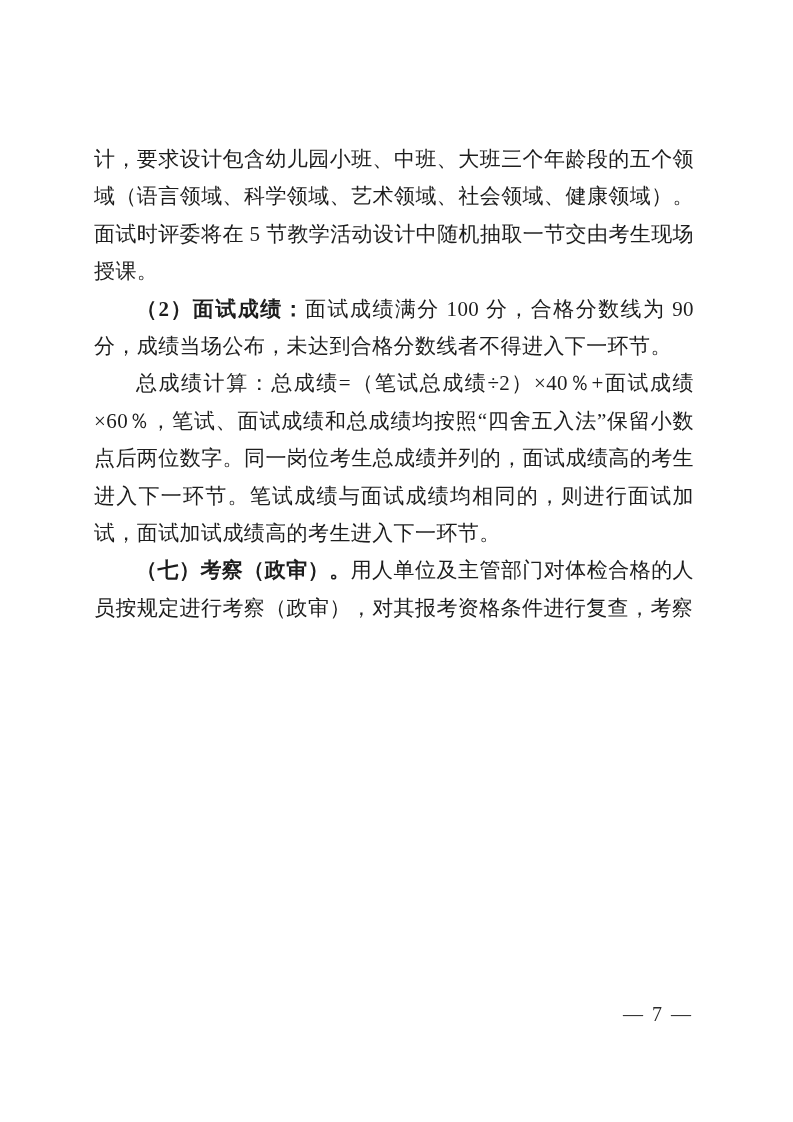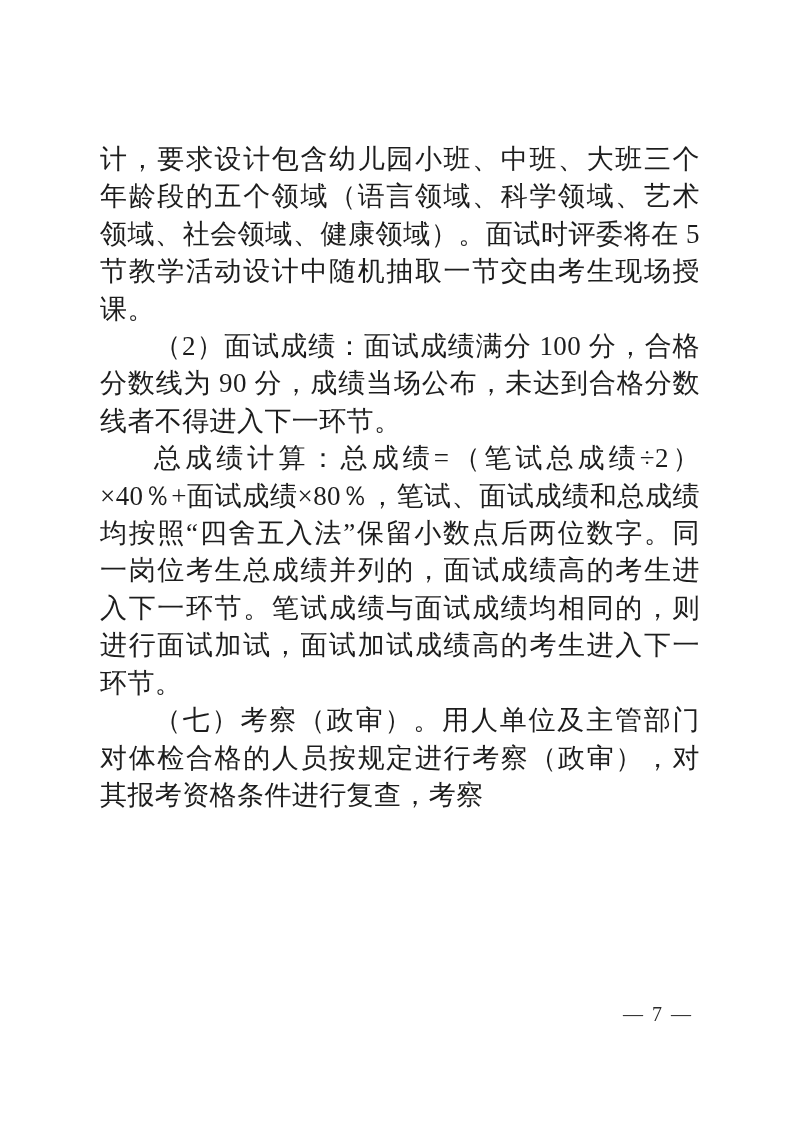--- a/index.html
+++ b/index.html
@@ -10,38 +10,38 @@
   .page {
     position: relative;
     width: 793px;
     height: 1122px;
     background: #ffffff;
     overflow: hidden;
     font-family: "Liberation Serif", "DejaVu Serif", serif;
   }
   .doc-body {
     position: absolute;
-    left: 100px;
+    left: 94px;
     top: 141px;
     width: 600px;
     color: #1d1d1d;
-    font-size: 27px;
+    font-size: 21px;
     line-height: 37.4px;
     letter-spacing: 0.4px;
     text-align: justify;
   }
   .para {
     margin: 0;
     padding: 0;
   }
   .para.indent {
     text-indent: 2em;
   }
   .head {
-    font-weight: 400;
+    font-weight: 700;
   }
   .page-footer {
     position: absolute;
     top: 1000px;
     right: 100px;
     color: #2a2a2a;
     font-size: 20px;
     letter-spacing: 2px;
     line-height: 28px;
     white-space: nowrap;
@@ -52,21 +52,21 @@
 
 <div class="page">
 
   <div class="doc-body">
 
     <p class="para"><span>计，要求设计包含幼儿园小班、中班、大班三个年龄段的五个领域（语言领域、科学领域、艺术领域、社会领域、健康领域）。面试时评委将在 5 节教学活动设计中随机抽取一节交由考生现场授课。</span></p>
 
 
     <p class="para indent"><span class="head">（2）面试成绩：</span><span>面试成绩满分 100 分，合格分数线为 90 分，成绩当场公布，未达到合格分数线者不得进入下一环节。</span></p>
 
-    <p class="para indent"><span>总成绩计算：总成绩=（笔试总成绩÷2）×40％+面试成绩×80％，笔试、面试成绩和总成绩均按照“四舍五入法”保留小数点后两位数字。同一岗位考生总成绩并列的，面试成绩高的考生进入下一环节。笔试成绩与面试成绩均相同的，则进行面试加试，面试加试成绩高的考生进入下一环节。</span></p>
+    <p class="para indent"><span>总成绩计算：总成绩=（笔试总成绩÷2）×40％+面试成绩×60％，笔试、面试成绩和总成绩均按照“四舍五入法”保留小数点后两位数字。同一岗位考生总成绩并列的，面试成绩高的考生进入下一环节。笔试成绩与面试成绩均相同的，则进行面试加试，面试加试成绩高的考生进入下一环节。</span></p>
 
 
     <p class="para indent"><span class="head">（七）考察（政审）。</span><span>用人单位及主管部门对体检合格的人员按规定进行考察（政审），对其报考资格条件进行复查，考察</span></p>
 
   </div>
 
   <div class="page-footer">— 7 —</div>
 
 </div>
 

